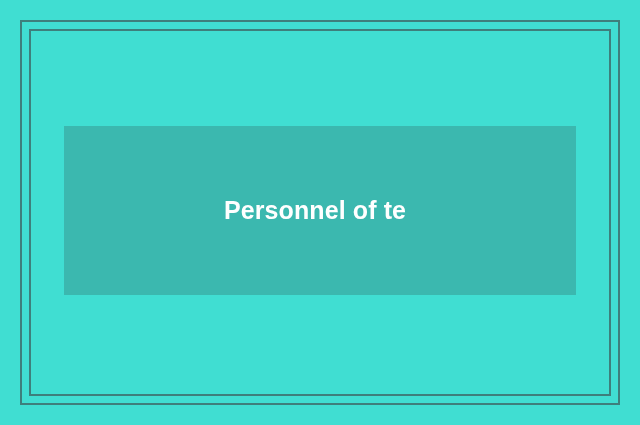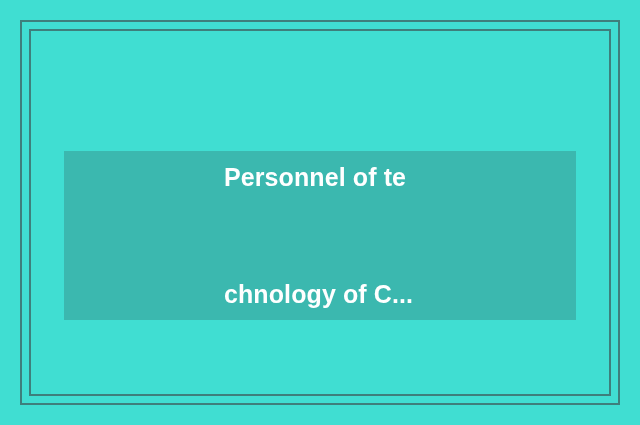--- a/index.html
+++ b/index.html
@@ -52,21 +52,20 @@
     position: absolute;
     left: 64px;
     top: 126px;
     width: 512px;
     height: 169px;
     background: #3bb8af;
     box-sizing: border-box;
     display: flex;
     flex-direction: column;
     justify-content: center;
-    margin-top: 25px;
   }
 
   .caption-text {
     padding-left: 160px;
     color: #ffffff;
     font-size: 25px;
     font-weight: bold;
     line-height: 39px;
     letter-spacing: 0.1px;
     white-space: pre;
@@ -81,17 +80,16 @@
 
 <div class="card">
 
   <div class="frame-outer"></div>
 
   <div class="frame-inner"></div>
 
   <div class="caption-band">
     <div class="caption-text">
       <span class="caption-line">Personnel of te</span>
-      <span class="caption-line">chnology of C...</span>
     </div>
   </div>
 
 </div>
 
 </body></html>

